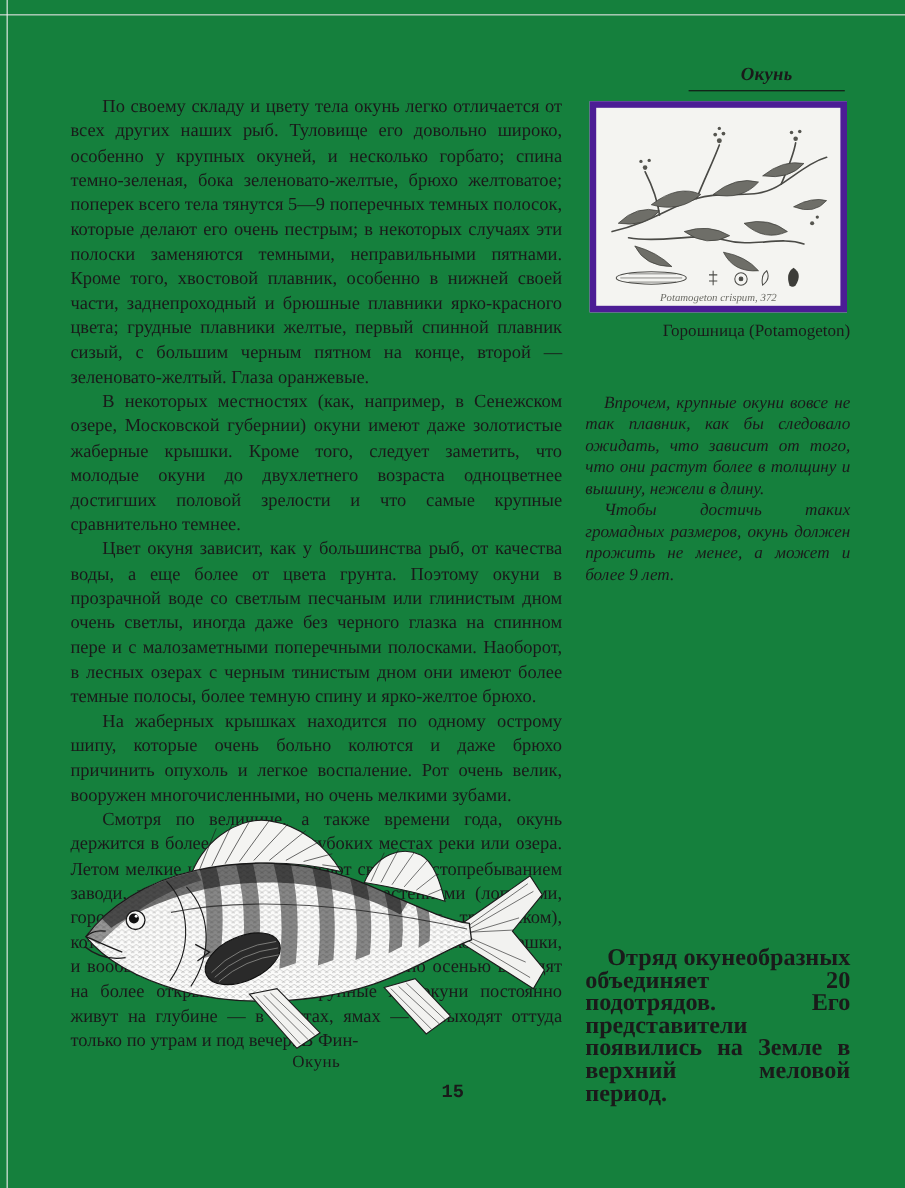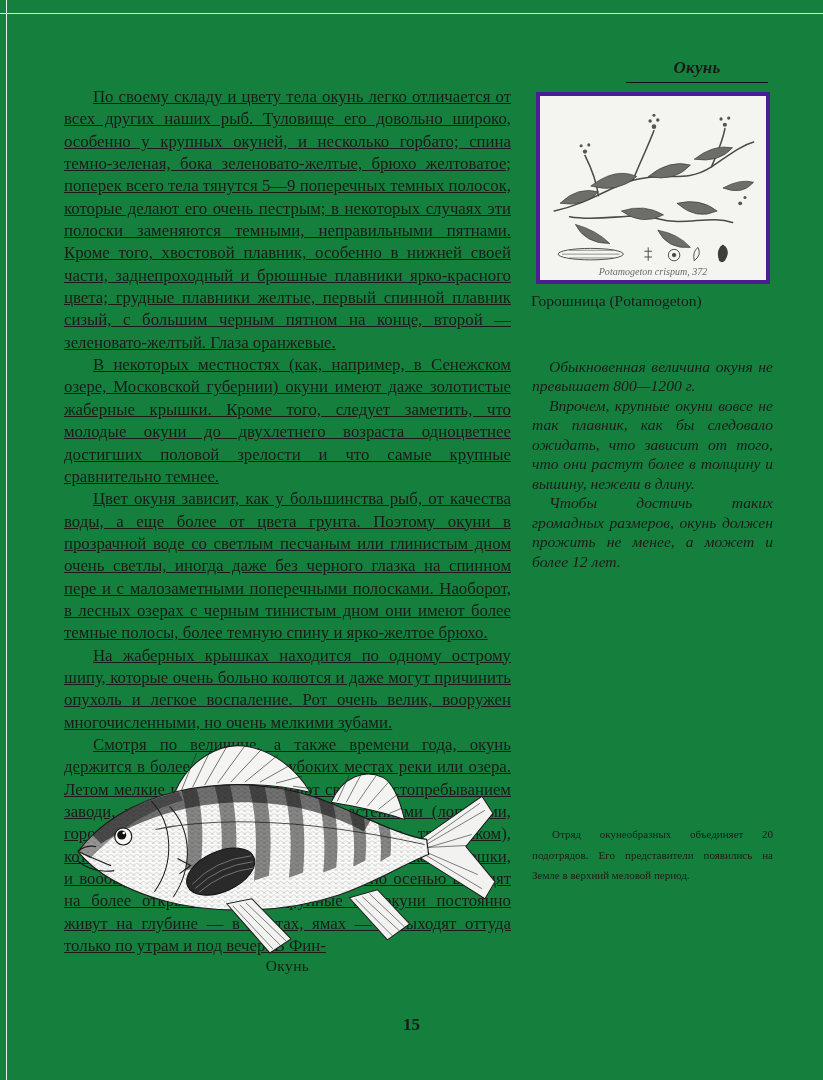--- a/index.html
+++ b/index.html
@@ -19,72 +19,72 @@
   .running-head{
     position:absolute;left:626px;top:58px;width:142px;
     text-align:center;font-size:17px;font-weight:bold;font-style:italic;
     padding-bottom:4px;border-bottom:1.6px solid #111;
     letter-spacing:.3px;
   }
 
   
   .main-col{
     position:absolute;left:64px;top:86px;width:447px;
-    font-size:16.8px;line-height:22.35px;text-align:justify;text-decoration:underline;
+    font-size:16.8px;line-height:22.35px;text-align:justify;
   }
   .main-col p{margin:0;text-indent:29px;}
 
   
   .plant-box{
     position:absolute;left:536px;top:92px;width:234px;height:192px;
-    background:#f4f4f1;border:4px solid #4c1d95;box-sizing:border-box;
+    background:#f4f4f1;border:6px solid #4c1d95;box-sizing:border-box;
   }
   .plant-box svg{display:block;width:100%;height:100%;}
   .plant-caption{
     position:absolute;left:531px;top:292px;width:242px;
-    text-align:left;font-size:15.5px;
+    text-align:right;font-size:15.5px;
   }
   .side-notes{
     position:absolute;left:532px;top:357px;width:241px;
     font-size:15.6px;line-height:19.45px;font-style:italic;text-align:justify;
   }
   .side-notes p{margin:0;text-indent:17px;}
   .fact-note{
-    position:absolute;left:532px;top:824px;width:241px;
-    font-size:11px;line-height:20.6px;text-align:justify;
+    position:absolute;left:532px;top:860px;width:241px;
+    font-size:22px;line-height:20.6px;text-align:justify;font-weight:bold;
   }
   .fact-note p{margin:0;text-indent:20px;}
 
   
   .fish-box{position:absolute;left:70px;top:740px;width:432px;height:215px;}
   .fish-box svg{display:block;width:100%;height:100%;}
   .fish-caption{
     position:absolute;left:64px;top:957px;width:447px;
     text-align:center;font-size:15.5px;letter-spacing:.4px;
   }
 
   .page-number{
-    position:absolute;left:0;top:1015px;width:823px;
-    text-align:center;font-size:17px;font-weight:bold;
+    position:absolute;left:0;top:984px;width:823px;
+    text-align:center;font-size:17px;font-weight:bold;font-family:Liberation Mono, monospace;
   }
 </style>
 </head>
 <body>
 
 <div class="page">
   <div class="scan-edge-top"></div>
   <div class="scan-edge-left"></div>
 
   <div class="running-head">Окунь</div>
 
   <div class="main-col">
     <p>По своему складу и цвету тела окунь легко отличается от всех других наших рыб. Туловище его довольно широко, особенно у крупных окуней, и несколько горбато; спина темно-зеленая, бока зеленовато-желтые, брюхо желтоватое; поперек всего тела тянутся 5—9 поперечных темных полосок, которые делают его очень пестрым; в некоторых случаях эти полоски заменяются темными, неправильными пятнами. Кроме того, хвостовой плавник, особенно в нижней своей части, заднепроходный и брюшные плавники ярко-красного цвета; грудные плавники желтые, первый спинной плавник сизый, с большим черным пятном на конце, второй — зеленовато-желтый. Глаза оранжевые.</p>
     <p>В некоторых местностях (как, например, в Сенежском озере, Московской губернии) окуни имеют даже золотистые жаберные крышки. Кроме того, следует заметить, что молодые окуни до двухлетнего возраста одноцветнее достигших половой зрелости и что самые крупные сравнительно темнее.</p>
     <p>Цвет окуня зависит, как у большинства рыб, от качества воды, а еще более от цвета грунта. Поэтому окуни в прозрачной воде со светлым песчаным или глинистым дном очень светлы, иногда даже без черного глазка на спинном пере и с малозаметными поперечными полосками. Наоборот, в лесных озерах с черным тинистым дном они имеют более темные полосы, более темную спину и ярко-желтое брюхо.</p>
-    <p>На жаберных крышках находится по одному острому шипу, которые очень больно колются и даже могут причинить опухоль и легкое воспаление. Рот очень велик, вооружен многочисленными, но очень мелкими зубами.</p>
+    <p>На жаберных крышках находится по одному острому шипу, которые очень больно колются и даже брюхо причинить опухоль и легкое воспаление. Рот очень велик, вооружен многочисленными, но очень мелкими зубами.</p>
     <p>Смотря по величине, а также времени года, окунь держится в более или менее глубоких местах реки или озера. Летом мелкие и средние выбирают своим местопребыванием заводи, курьи, поросшие водяными растениями (лопухами, горошницей — Potamogeton, камышом и тростником), которые служат им также засадой при ловле мелкой рыбешки, и вообще держатся на большой глубине, но осенью выходят на более открытые места. Крупные же окуни постоянно живут на глубине — в омутах, ямах — и выходят оттуда только по утрам и под вечер. В Фин-</p>
   </div>
 
   <div class="plant-box">
     <svg viewBox="0 0 234 192" xmlns="http://www.w3.org/2000/svg">
       <g fill="none" stroke="#4a4a46" stroke-width="1.6" stroke-linecap="round">
         <path d="M14 120 C 50 112, 70 96, 96 88 C 130 78, 150 92, 178 74 C 196 62, 208 52, 222 48"></path>
         <path d="M30 126 C 64 132, 96 120, 122 128 C 150 136, 176 124, 200 132"></path>
         <path d="M96 88 C 104 68, 112 52, 118 36"></path>
         <path d="M178 74 C 184 60, 190 46, 192 34"></path>
@@ -124,23 +124,22 @@
           <circle cx="139" cy="166" r="1.8" fill="#4a4a46"></circle>
         <path d="M160 172 q -2 -10 4 -14 q 4 8 -4 14 z"></path>
       </g>
       <path d="M186 172 q -4 -12 4 -17 q 9 6 2 17 q -3 3 -6 0 z" fill="#3d3d39"></path>
       <text x="117" y="187" text-anchor="middle" font-size="10.5" font-style="italic" fill="#6b6b65" font-family="'Liberation Serif',serif">Potamogeton crispum, 372</text>
     </svg>
   </div>
   <div class="plant-caption">Горошница (Potamogeton)</div>
 
   <div class="side-notes">
-    <p>Обыкновенная величина окуня не превышает 800—1200 г.</p>
     <p>Впрочем, крупные окуни вовсе не так плавник, как бы следовало ожидать, что зависит от того, что они растут более в толщину и вышину, нежели в длину.</p>
-    <p>Чтобы достичь таких громадных размеров, окунь должен прожить не менее, а может и более 12 лет.</p>
+    <p>Чтобы достичь таких громадных размеров, окунь должен прожить не менее, а может и более 9 лет.</p>
   </div>
 
   <div class="fact-note">
     <p>Отряд окунеобразных объединяет 20 подотрядов. Его представители появились на Земле в верхний меловой период.</p>
   </div>
 
   <div class="fish-box">
     <svg viewBox="0 0 860 428" xmlns="http://www.w3.org/2000/svg">
       <defs>
         <pattern id="scales" width="13" height="9" patternUnits="userSpaceOnUse">

